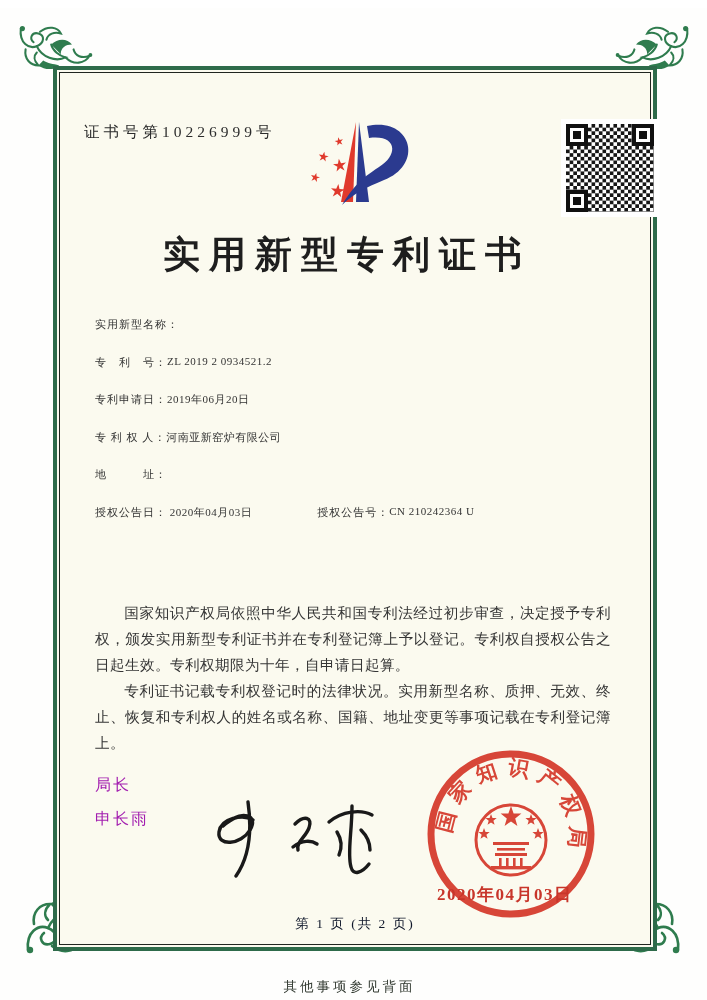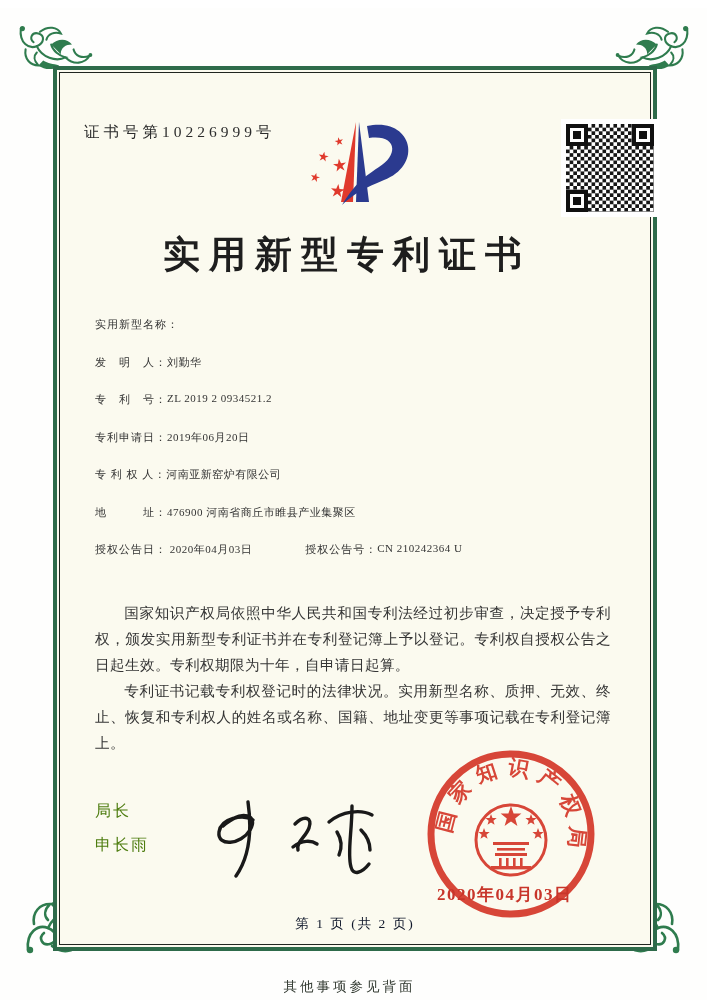--- a/index.html
+++ b/index.html
@@ -29,30 +29,30 @@
   .finder::after { content:""; position:absolute; left:3px; top:3px; width:8px; height:8px; background:#111; }
   .f-tl { left:0; top:0; } .f-tr { right:0; top:0; } .f-bl { left:0; bottom:0; }
   .title { position:absolute; left:0; right:16px; top:160px; text-align:center;
            font-size:37px; font-weight:bold; letter-spacing:9px; color:#1e1e1e; }
 
   
   .fields { position:absolute; left:38px; right:36px; top:247px; font-size:11px; color:#343434; }
   .frow { display:flex; margin-bottom:22.5px; white-space:nowrap; }
   .flabel { letter-spacing:1px; }
   .fvalue { letter-spacing:0.5px; }
-  .grant-row { display:flex; margin-bottom:0; }
+  .grant-row { display:flex; margin-bottom:0;gap:12px; }
   .grant-right { margin-left:53px; display:flex; }
 
   
   .paras { position:absolute; left:38px; right:42px; top:531px; font-size:14.6px;
            line-height:1.78; text-align:justify; color:#353535; }
   .paras p { text-indent:2em; letter-spacing:0.4px; }
 
   
-  .signer { position:absolute; left:38px; top:731px; font-size:16px; color:#4d7c0f; }
+  .signer { position:absolute; left:38px; top:705px; font-size:16px; color:#a21caf; }
   .signer div { margin-bottom:13px; letter-spacing:2px; }
   .signature { position:absolute; left:138px; top:722px; width:190px; height:100px; }
 
   
   .seal { position:absolute; left:368px; top:678px; width:172px; height:172px; opacity:0.93; }
   .seal-date { position:absolute; left:380px; top:813px; font-size:17px; color:#c8352a;
                letter-spacing:1.5px; font-weight:bold; }
 
   .pagination { position:absolute; left:0; right:0; bottom:14px; text-align:center;
                 font-size:13.5px; letter-spacing:2px; color:#0f172a; }
@@ -118,38 +118,33 @@
       <div class="finder f-bl"></div>
     </div>
 
     <h1 class="title">实用新型专利证书</h1>
 
     <div class="fields">
       <div class="frow">
         <span class="flabel">实用新型名称：</span>
       </div>
       <div class="frow">
-        <span class="flabel">发　明　人：</span>
-        <span class="fvalue">刘勤华</span>
-      </div>
-      <div class="frow">
         <span class="flabel">专　利　号：</span>
         <span class="fvalue">ZL 2019 2 0934521.2</span>
       </div>
       <div class="frow">
         <span class="flabel">专利申请日：</span>
         <span class="fvalue">2019年06月20日</span>
       </div>
       <div class="frow">
         <span class="flabel">专 利 权 人：</span>
         <span class="fvalue">河南亚新窑炉有限公司</span>
       </div>
       <div class="frow">
         <span class="flabel">地　　　址：</span>
-        <span class="fvalue">476900 河南省商丘市睢县产业集聚区</span>
       </div>
       <div class="frow grant-row">
         <span>
           <span class="flabel">授权公告日：</span>
           <span class="fvalue">2020年04月03日</span>
         </span>
         <span class="grant-right">
           <span class="flabel">授权公告号：</span>
           <span class="fvalue">CN 210242364 U</span>
         </span>

